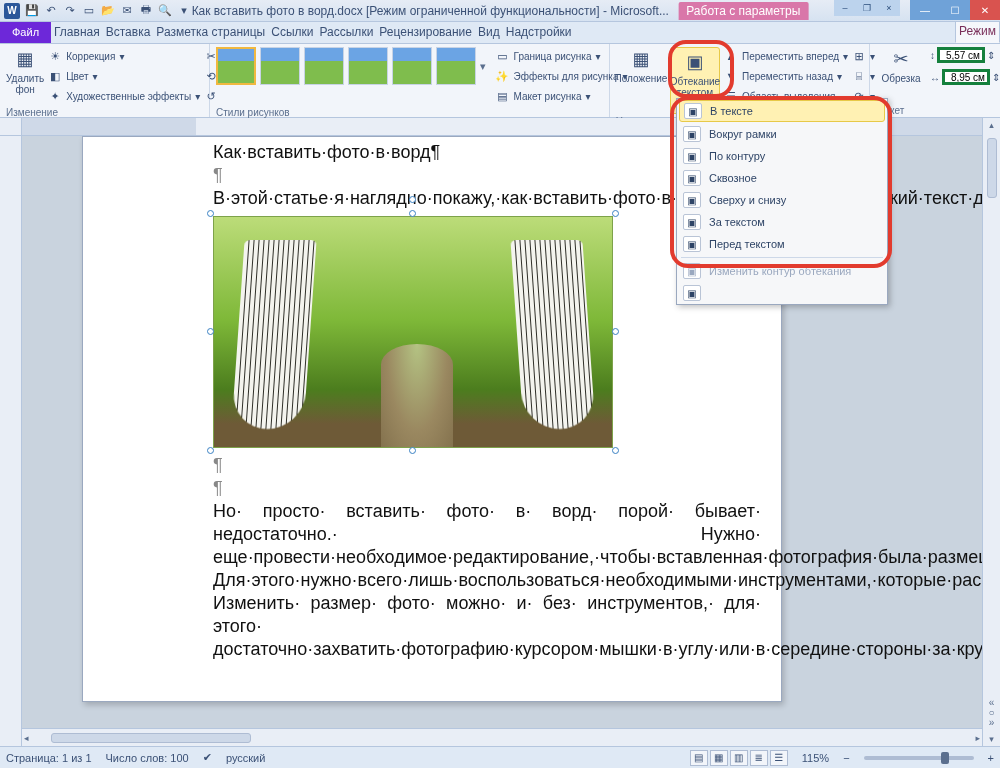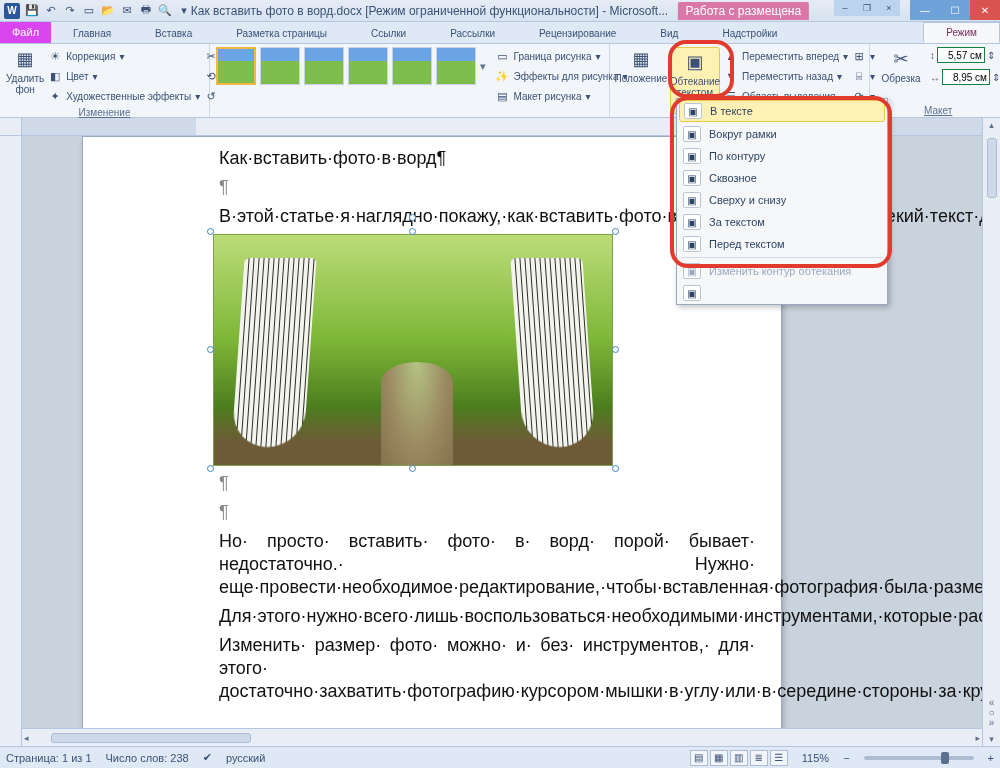--- a/index.html
+++ b/index.html
@@ -16,44 +16,44 @@
   .win-btn { width:30px; height:20px; display:flex; align-items:center; justify-content:center; font-size:10px; color:#fff; }
   .win-min { background:#6fa2d8; }
   .win-max { background:#6fa2d8; }
   .win-close { background:#d9534f; }
 
   .doc-win { position:absolute; right:100px; top:0; display:flex; }
   .doc-win .win-btn { background:#bcd3ed; color:#2b4d7b; width:22px; height:16px; font-size:9px; }
 
   
   .tabs { height:22px; background:#dfe9f5; display:flex; align-items:flex-end; border-bottom:1px solid #b5c6de; padding-left:0; }
-  .file-tab { background:#d946ef; color:#fff; padding:4px 12px; font-size:11px; height:22px; display:flex; align-items:center;}
-  .tab { padding:4px 22px; font-size:10px; color:#3b5176; cursor:default; }
+  .file-tab { background:#6d28d9; color:#fff; padding:4px 12px; font-size:11px; height:22px; display:flex; align-items:center;}
+  .tab { padding:4px 3px; font-size:12px; color:#3b5176; cursor:default; }
   .tab.ctx { background:#f8eaf2; border:1px solid #d29cc0; border-bottom:none; color:#7a2f5a;}
   .tab.active { background:#f5f7fb; border:1px solid #b5c6de; border-bottom:1px solid #f5f7fb; }
 
   
   .ribbon { height:74px; background:#f2f5fa; border-bottom:1px solid #b5c6de; display:flex; position:relative; }
   .grp { border-right:1px solid #cdd8e8; display:flex; flex-direction:column; justify-content:space-between; padding:3px 6px 1px 6px; }
-  .grp-label { text-align:center; font-size:10px; color:#5b6f8e; padding-top:2px;text-decoration:underline;}
+  .grp-label { font-size:10px; color:#5b6f8e; padding-top:2px;}
   .grp-body { display:flex; gap:4px; align-items:flex-start; }
 
   .big-btn { display:flex; flex-direction:column; align-items:center; width:50px; text-align:center; font-size:10px; color:#3b5176; gap:2px;}
   .big-btn .ico { width:24px; height:24px; display:flex; align-items:center; justify-content:center; font-size:18px;}
   .big-btn.highlight { background:#fff1b3; border:1px solid #e7c948; border-radius:3px; padding:2px 4px;}
 
   .small-row { display:flex; align-items:center; gap:4px; font-size:10px; color:#3b5176; height:18px; white-space:nowrap;}
   .small-row .ico { width:14px; height:14px; display:inline-flex; align-items:center; justify-content:center; font-size:11px;}
 
   .styles-gallery { display:flex; gap:4px; }
   .style-thumb { width:40px; height:38px; border:1px solid #c7d3e5; background:linear-gradient(#6ba4e4 35%,#7fbd4d 35%); }
   .style-thumb.sel { border:2px solid #f0b840;}
 
   .spin-box { display:flex; align-items:center; gap:2px; font-size:10px; color:#3b5176;}
-  .spin-box input { width:48px; font-size:10px; height:16px; border:1px solid #15803d; text-align:right; padding-right:2px;}
+  .spin-box input { width:48px; font-size:10px; height:16px; border:3px solid #15803d; text-align:right; padding-right:2px;}
 
   .red-box { position:absolute; border:4px solid #e23b2e; border-radius:18px; pointer-events:none; z-index:50;}
   .red-box.a { top:40px; left:668px; width:66px; height:58px; }
   .red-box.b { top:96px; left:670px; width:222px; height:172px; }
 
   
   .dropdown { position:absolute; top:98px; left:676px; width:212px; background:#f6f7f9; border:1px solid #9aa8bf; box-shadow:2px 2px 6px rgba(0,0,0,.25); z-index:40;}
   .dropdown .item { display:flex; align-items:center; gap:8px; padding:3px 8px 3px 6px; font-size:11px; color:#2e4466; }
   .dropdown .item .ico { width:18px; height:16px; display:inline-flex; align-items:center; justify-content:center; border:1px solid #b9c4d6; background:#fff; font-size:10px; border-radius:2px;}
   .dropdown .item.sel { background:#fff1b3; border:1px solid #e7c948; border-radius:3px; margin:1px 2px; padding:2px 6px 2px 4px;}
@@ -63,21 +63,21 @@
   
   .workspace { position:absolute; top:118px; left:0; right:0; bottom:22px; background:#c9d3de; display:flex; }
   .v-ruler { width:22px; background:#e9eef6; border-right:1px solid #b5c6de; position:relative;}
   .h-ruler { height:18px; background:#e9eef6; border-bottom:1px solid #b5c6de; position:relative;}
   .h-ruler .shade { position:absolute; top:0; bottom:0; background:#cfd9e8;}
   .ruler-corner { width:22px; height:18px; background:#e9eef6; border-right:1px solid #b5c6de; border-bottom:1px solid #b5c6de;}
   .doc-scroll { flex:1; display:flex; flex-direction:column; }
   .doc-area { flex:1; overflow:hidden; position:relative; background:#c9d3de;}
   .page { position:absolute; top:0; left:60px; width:700px; background:#fff; border:1px solid #9aa8bf; box-shadow:2px 3px 6px rgba(0,0,0,.2); padding:4px 0 40px 0; }
   .page .content { padding:0 20px 0 130px; font-family: Georgia, "Times New Roman", serif; font-size:18px; color:#111; line-height:1.28; text-align:justify;}
-  .content p { margin:6px; }
+  .content p { margin:0; }
   .pil { color:#888; }
   .photo { width:400px; height:232px; margin:6px 0; position:relative; background:
       linear-gradient(#bcdc79,#7eb838 45%, #4c7d1e 75%, #6e5a37 90%);
       border:1px solid #7da24a;}
   .photo::before, .photo::after { content:""; position:absolute; top:10%; bottom:8%; width:18%; background:repeating-linear-gradient(90deg,#f4f4ef 0 4px,#2e2e28 4px 5px); filter:blur(.3px); border-radius:6px 6px 40px 40px;}
   .photo::before { left:6%; transform:skewX(-4deg);}
   .photo::after { right:6%; transform:skewX(4deg);}
   .photo .path { position:absolute; left:42%; right:40%; bottom:0; top:55%; background:radial-gradient(ellipse at top,#b4c383 0%, #9a8860 60%, #84724e 100%); border-radius:50% 50% 0 0 / 20% 20% 0 0;}
   .sel-handles { position:absolute; inset:-3px; pointer-events:none;}
   .sel-handles span { position:absolute; width:7px; height:7px; background:#fff; border:1px solid #3b82c4; border-radius:50%;}
@@ -115,21 +115,21 @@
     <span class="qat-btn">📂</span>
     <span class="qat-btn">✉</span>
     <span class="qat-btn">🖶</span>
     <span class="qat-btn">🔍</span>
     <span class="qat-btn">▾</span>
   </div>
   <div class="title-text">
     <span>Как вставить фото в ворд.docx</span>
     <span>[Режим ограниченной функциональности]</span>
     - <span>Microsoft...</span>
-    <span class="ctx">Работа с размещена</span>
+    <span class="ctx">Работа с параметры</span>
   </div>
   <div class="doc-win">
     <span class="win-btn">–</span>
     <span class="win-btn">❐</span>
     <span class="win-btn">×</span>
   </div>
   <div class="win-controls">
     <span class="win-btn win-min">—</span>
     <span class="win-btn win-max">☐</span>
     <span class="win-btn win-close">✕</span>
@@ -188,20 +188,21 @@
         <div class="style-thumb"></div>
         <div class="style-thumb"></div>
         <span style="align-self:center;color:#5b6f8e">▾</span>
       </div>
       <div style="display:flex;flex-direction:column;gap:2px;margin-left:6px">
         <div class="small-row"><span class="ico">▭</span><span>Граница рисунка</span> ▾</div>
         <div class="small-row"><span class="ico">✨</span><span>Эффекты для рисунка</span> ▾</div>
         <div class="small-row"><span class="ico">▤</span><span>Макет рисунка</span> ▾</div>
       </div>
     </div>
+    <div class="grp-label">Стили рисунков</div>
   </div>
 
   <div class="grp" style="width:260px">
     <div class="grp-body">
       <div class="big-btn">
         <span class="ico">▦</span>
         <span>Положение</span>
       </div>
       <div class="big-btn highlight">
         <span class="ico">▣</span>
@@ -340,21 +341,21 @@
       <span>«</span>
       <span>○</span>
       <span>»</span>
     </div>
     <span class="arrow">▾</span>
   </div>
 </div>
 
 <div class="statusbar">
   <span>Страница: 1 из 1</span>
-  <span>Число слов: 238</span>
+  <span>Число слов: 100</span>
   <span>✔</span>
   <span>русский</span>
   <span class="spacer"></span>
   <div class="view-btns">
     <span>▤</span>
     <span>▦</span>
     <span>▥</span>
     <span>≣</span>
     <span>☰</span>
   </div>

